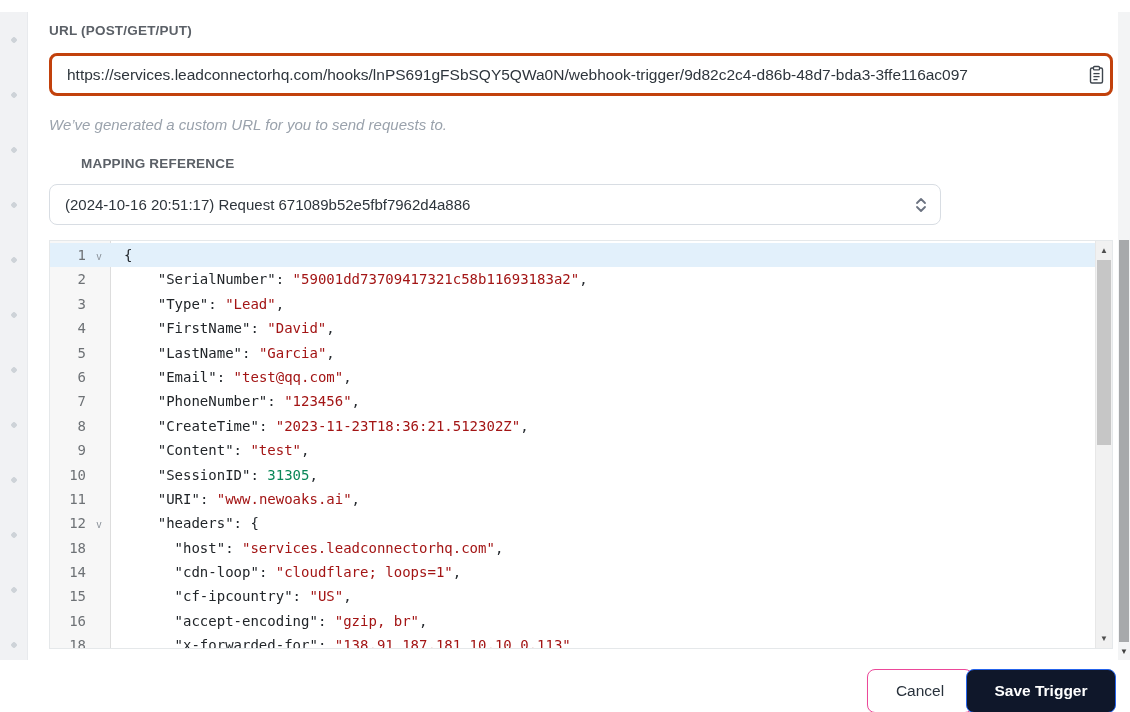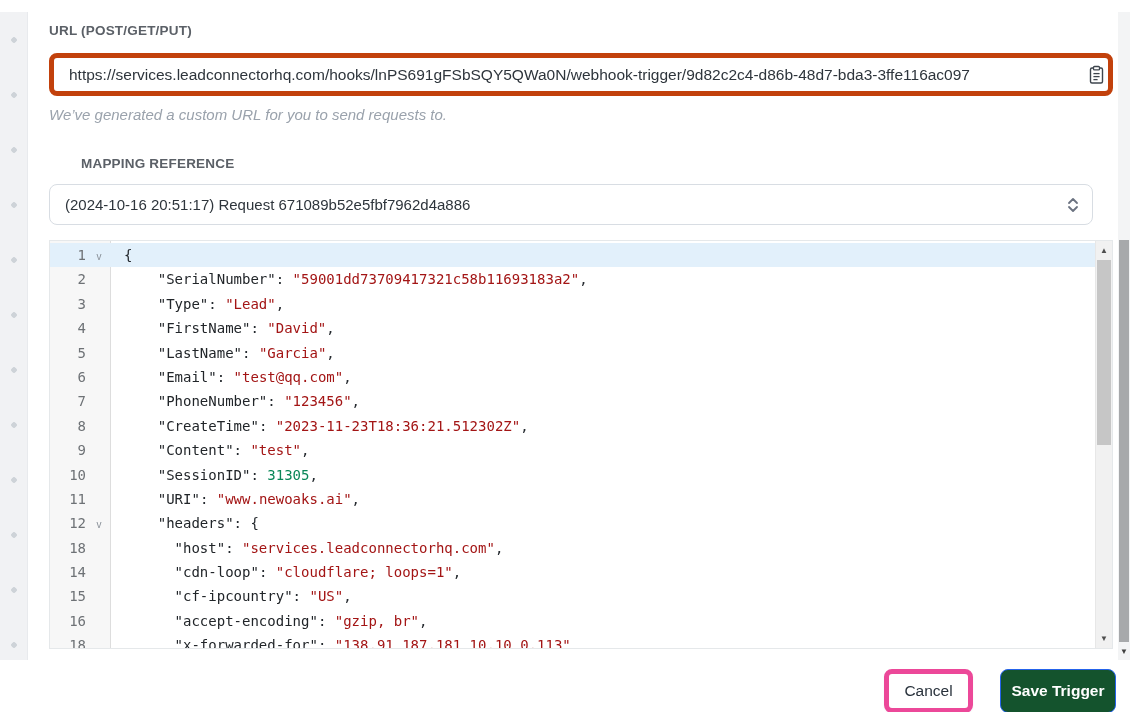--- a/index.html
+++ b/index.html
@@ -14,29 +14,29 @@
     background-size:28px 55px; }
 
   .content { position:absolute; left:49px; top:0; width:1064px; }
 
   .field-label { font-size:13.5px; font-weight:bold; color:#5b6067; letter-spacing:.2px;
     position:absolute; left:0; }
   .lbl-url { top:11px; }
   .lbl-map { top:144px;padding-left:32px; }
 
   .text-input { position:absolute; left:0; top:41px; width:1064px; height:43px;
-    border:5px solid #c2410c; border-radius:8px; padding:0 26px 0 15px;
+    border:3px solid #c2410c; border-radius:8px; padding:0 26px 0 15px;
     font-size:15.5px; color:#2e353c; font-family:"Liberation Sans", sans-serif;
     background:#fff; outline:none; }
   .copy-wrap { position:absolute; right:7px; top:53px; width:18px; height:20px; cursor:pointer; }
 
-  .helper { position:absolute; left:0; top:94px; font-size:15px; font-style:italic;
+  .helper { position:absolute; left:0; top:104px; font-size:15px; font-style:italic;
     color:#9aa2ac; }
 
-  .select-box { position:absolute; left:0; top:172px; width:1044px; height:41px;
+  .select-box { position:absolute; left:0; top:172px; width:892px; height:41px;
     border:1px solid #d8dde3; border-radius:8px; background:#fff;
     display:flex; align-items:center; padding:0 50px 0 15px; cursor:pointer; }
   .select-text { font-size:15px; color:#2e353c; white-space:nowrap; overflow:hidden; }
   .select-chevrons { position:absolute; right:12px; top:10px; }
 
   
   .editor { position:absolute; left:0; top:228px; width:1064px; height:409px;
     border:1px solid #e5e8ea; background:#fff; overflow:hidden;
     font-family:"DejaVu Sans Mono","Liberation Mono",monospace; font-size:14px; }
   .gutter-bg { position:absolute; left:0; top:0; width:61px; height:100%;
@@ -71,23 +71,23 @@
     background:#f3f4f5; }
   .modal-thumb { position:absolute; left:1px; top:228px; width:10px; height:402px;
     background:#a7a9ab; cursor:grab; }
   .modal-arrow { position:absolute; left:0; bottom:4px; width:12px; text-align:center;
     font-size:8px; color:#3f3f3f; cursor:pointer; }
 
   
   .footer { position:absolute; left:0; top:648px; width:1130px; height:64px; background:#fff; }
   .btn { position:absolute; top:9px; height:44px; border-radius:8px; font-size:15.5px;
     cursor:pointer; font-family:"Liberation Sans",sans-serif; }
-  .btn-cancel { right:157px; width:89px; background:#fff; border:5px solid #ec4899;
+  .btn-cancel { right:157px; width:106px; background:#fff; border:1px solid #ec4899;
     color:#29323c; font-weight:500; box-shadow:0 1px 2px rgba(16,24,40,.05); }
-  .btn-save { right:14px; width:116px; background:#14532d; border:1px solid #2563eb;
+  .btn-save { right:14px; width:150px; background:#0f172a; border:1px solid #2563eb;
     color:#ffffff; font-weight:600; }
 </style>
 </head>
 <body>
 
 <div class="stage">
 
   <div class="dot-strip"></div>
 
   <div class="content">

